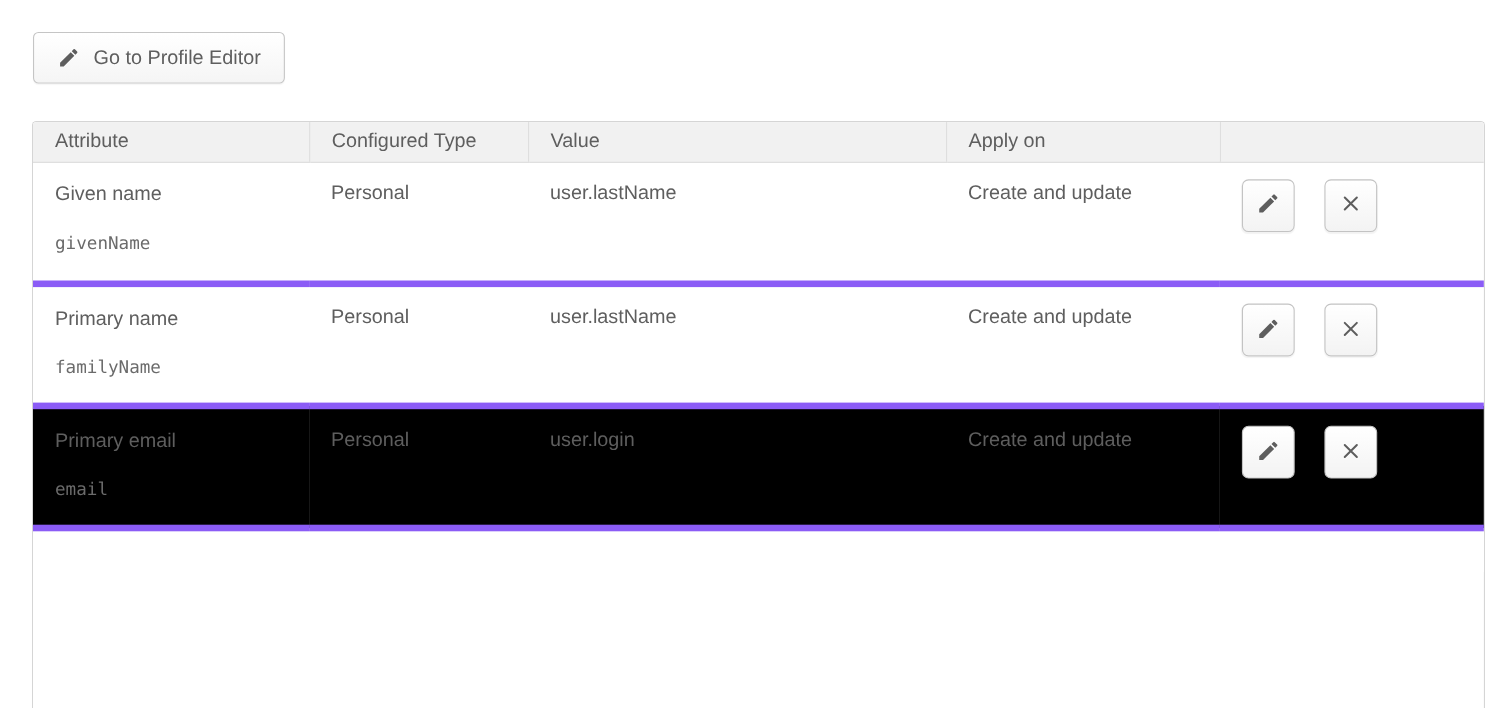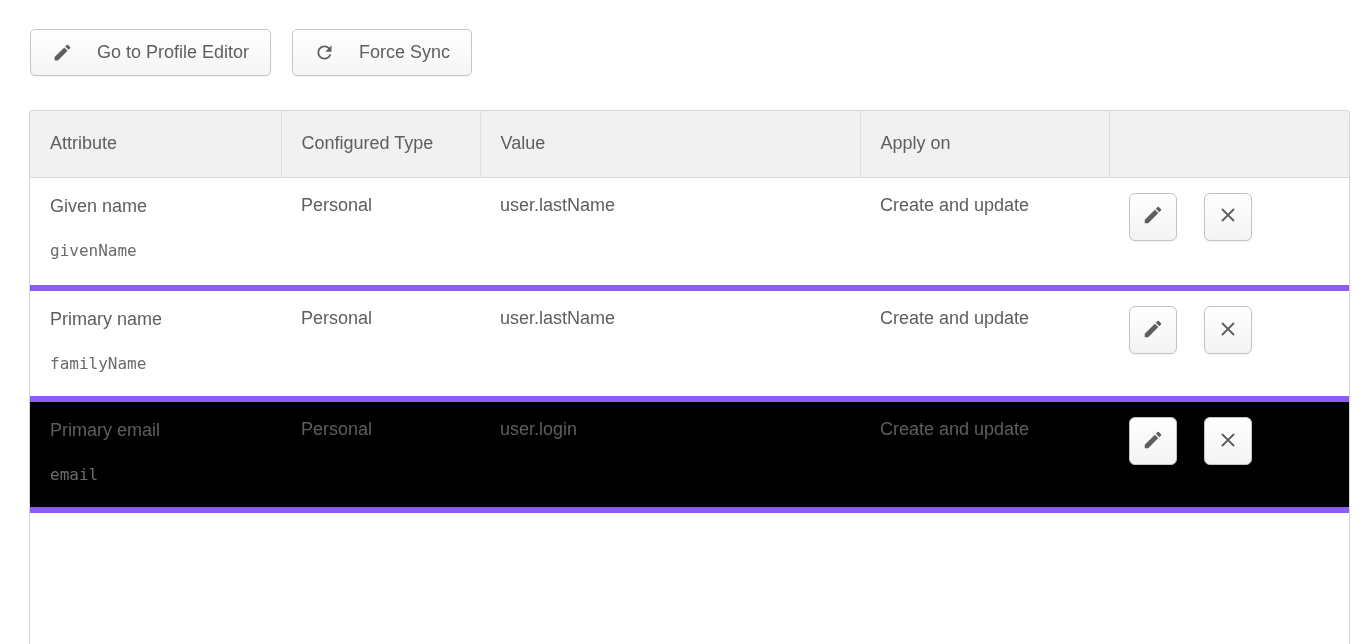--- a/index.html
+++ b/index.html
@@ -21,21 +21,21 @@
     position: absolute;
     left: 30px;
     top: 29px;
     display: flex;
     gap: 21px;
   }
   .btn {
     height: 47px;
     display: inline-flex;
     align-items: center;
-    gap: 24px;
+    gap: 12px;
     padding: 0 21px;
     border: 1px solid #c5c5c5;
     border-radius: 5px;
     background: linear-gradient(#ffffff, #f5f5f5);
     font-family: "Liberation Sans", sans-serif;
     font-size: 18px;
     color: #5e5e5e;
     cursor: pointer;
     box-shadow: 0 1px 1px rgba(0,0,0,0.04);
   }
@@ -60,21 +60,21 @@
     background: #ffffff;
     box-sizing: border-box;
   }
   table {
     width: 100%;
     border-collapse: collapse;
     table-layout: fixed;
   }
   thead th {
     background: #f1f1f1;
-    height: 66px;
+    height: 36px;
     box-sizing: border-box;
     text-align: left;
     font-weight: 400;
     font-size: 18px;
     color: #5e5e5e;
     padding: 0 10px 0 20px;
     border-bottom: 1px solid #d8d8d8;
   }
   thead th + th {
     border-left: 1px solid #dedede;
@@ -138,28 +138,20 @@
 <body>
 
 <div class="toolbar">
   <button class="btn">
     <span class="btn-ic">
       <svg viewBox="0 0 24 24">
           <path fill="#5e5e5e" d="M3 17.25V21h3.75L17.81 9.94l-3.75-3.75L3 17.25zM20.71 7.04c.39-.39.39-1.02 0-1.41l-2.34-2.34a.9959.9959 0 0 0-1.41 0l-1.83 1.83 3.75 3.75 1.83-1.83z"></path>
         </svg>
     </span>
     <span>Go to Profile Editor</span>
-  </button>
-  <button class="btn">
-    <span class="btn-ic">
-      <svg viewBox="0 0 24 24">
-          <path fill="#5e5e5e" d="M17.65 6.35A7.95 7.95 0 0 0 12 4c-4.42 0-7.99 3.58-8 8s3.57 8 8 8c3.73 0 6.84-2.55 7.73-6h-2.08A5.99 5.99 0 0 1 12 18c-3.31 0-6-2.69-6-6s2.69-6 6-6c1.66 0 3.14.69 4.22 1.78L13 11h7V4l-2.35 2.35z"></path>
-        </svg>
-    </span>
-    <span>Force Sync</span>
   </button>
 </div>
 
 <div class="table-wrap">
   <table>
     <colgroup>
       <col style="width:251px">
       <col style="width:199px">
       <col style="width:380px">
       <col style="width:249px">

